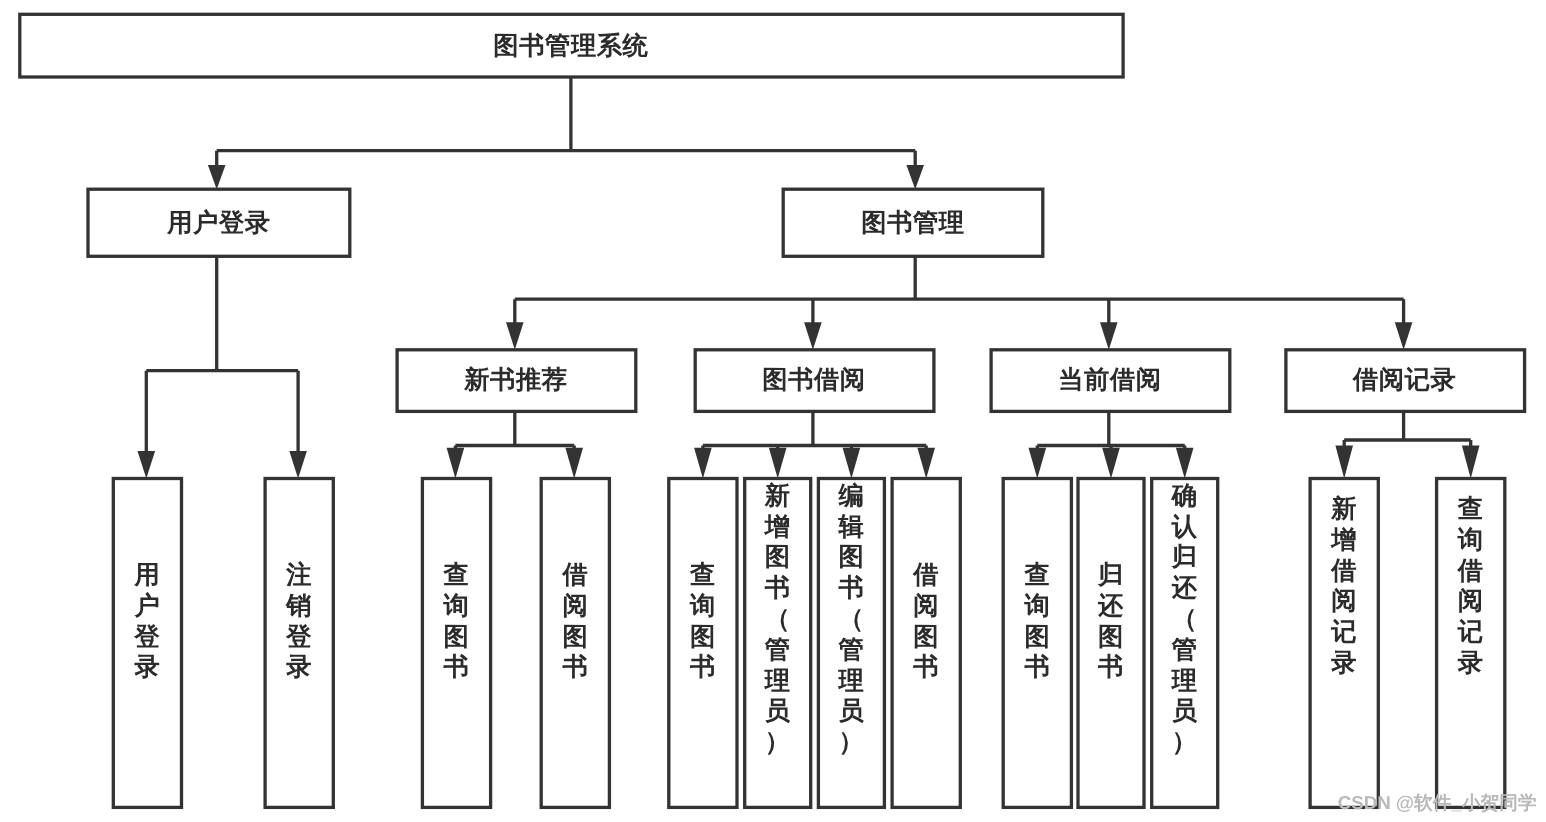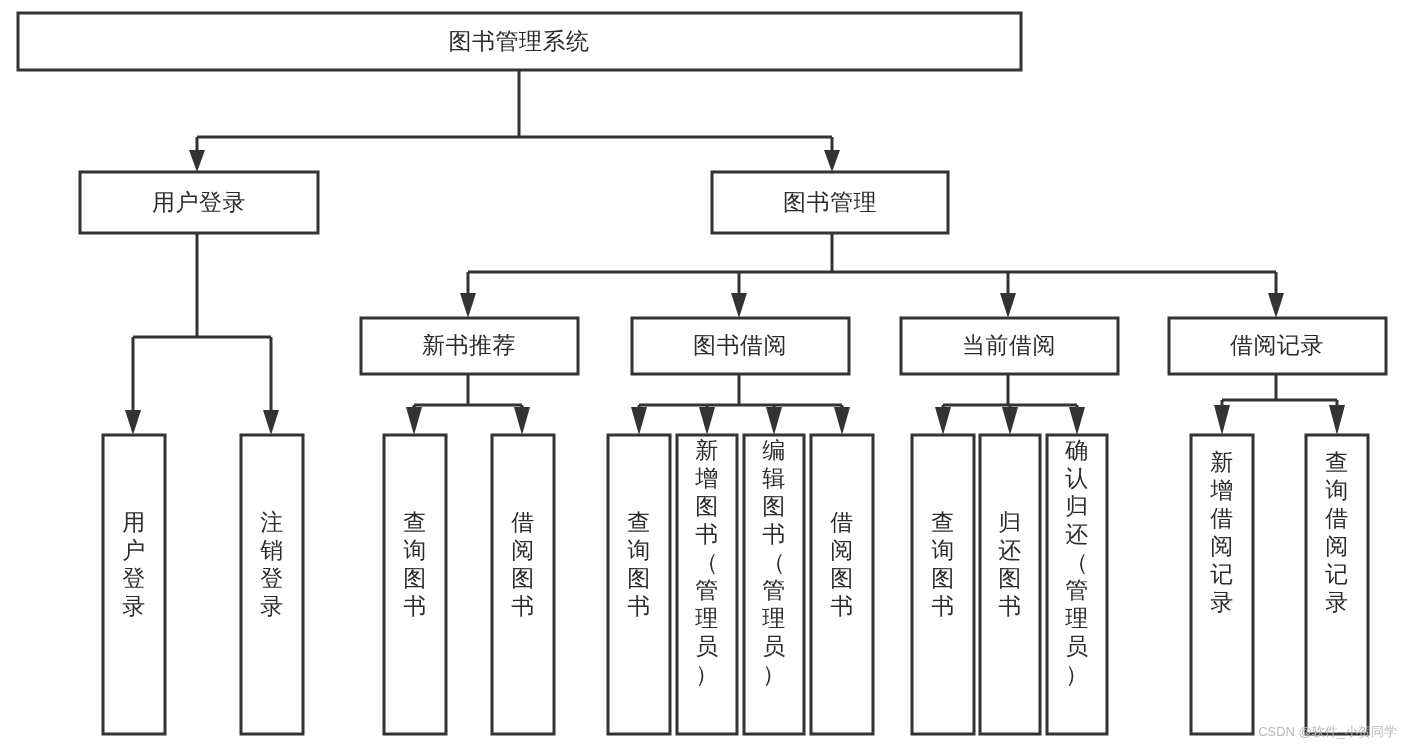--- a/index.html
+++ b/index.html
@@ -12,20 +12,21 @@
     width: 1405px;
     height: 747px;
     overflow: hidden;
     font-family: "Liberation Sans", "DejaVu Sans", sans-serif;
   }
   #diagram-root {
     position: relative;
     width: 1405px;
     height: 747px;
     background: #ffffff;
+    font-weight: bold;
   }
   svg.diagram-canvas {
     position: absolute;
     left: 0;
     top: 0;
     width: 1405px;
     height: 747px;
     display: block;
   }
   .node-box {
@@ -56,21 +57,21 @@
     font-family: "Liberation Sans", "DejaVu Sans", sans-serif;
     font-size: 23px;
     text-anchor: middle;
     letter-spacing: 0.5px;
   }
   .watermark-text {
     position: absolute;
     right: 8px;
     bottom: 6px;
     font-family: "Liberation Sans", "DejaVu Sans", sans-serif;
-    font-size: 13px;
+    font-size: 17px;
     color: #b9b9b9;
     white-space: nowrap;
     user-select: none;
   }
 </style>
 </head>
 <body>
 
 <div id="diagram-root">
 

